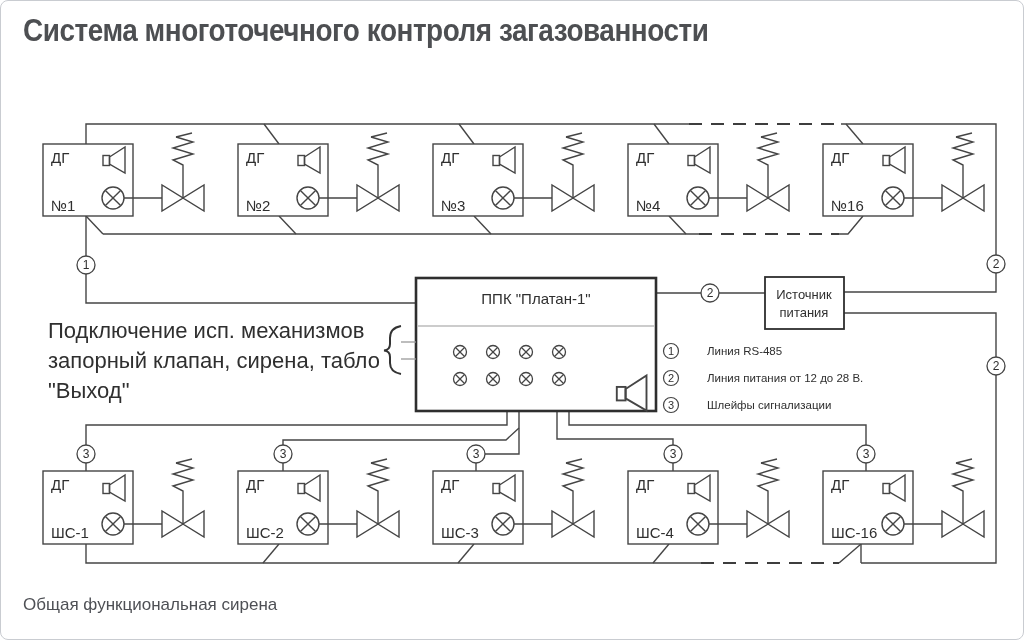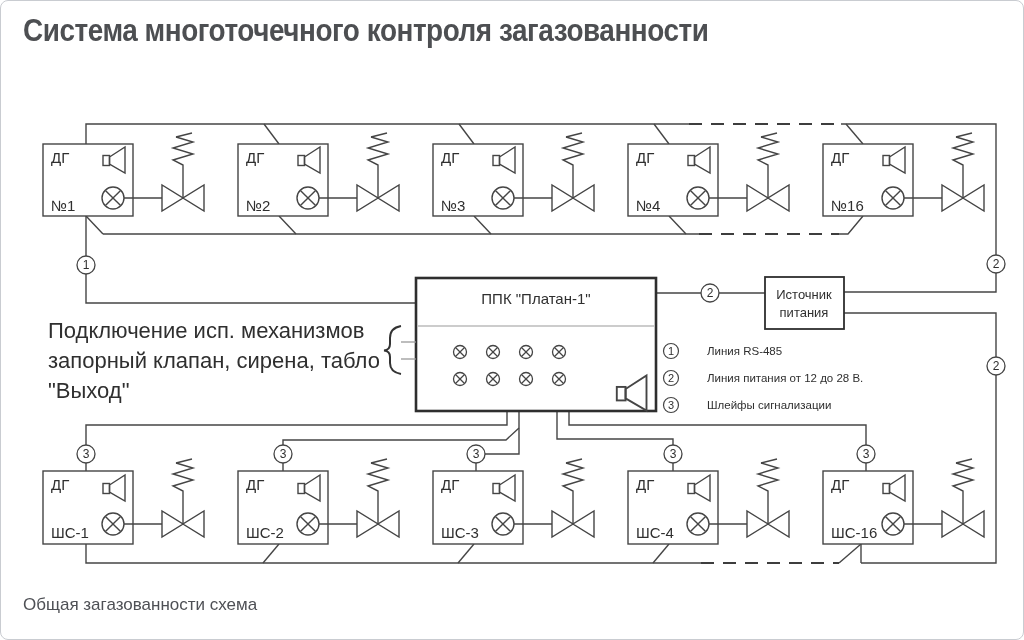--- a/index.html
+++ b/index.html
@@ -282,14 +282,14 @@
         <text x="706" y="381" class="legend-label">Линия питания от 12 до 28 В.</text>
       </g>
       <g>
         <circle cx="670" cy="404" r="7.5" fill="#fff" stroke="#454545" stroke-width="1.2"></circle>
         <text x="670" y="408" text-anchor="middle" class="legend-digit">3</text>
         <text x="706" y="408" class="legend-label">Шлейфы сигнализации</text>
       </g>
     </g>
   </svg>
 
-  <div class="page-caption">Общая загазованности схема</div>
+  <div class="page-caption">Общая функциональная сирена</div>
 </div>
 
 </body></html>

